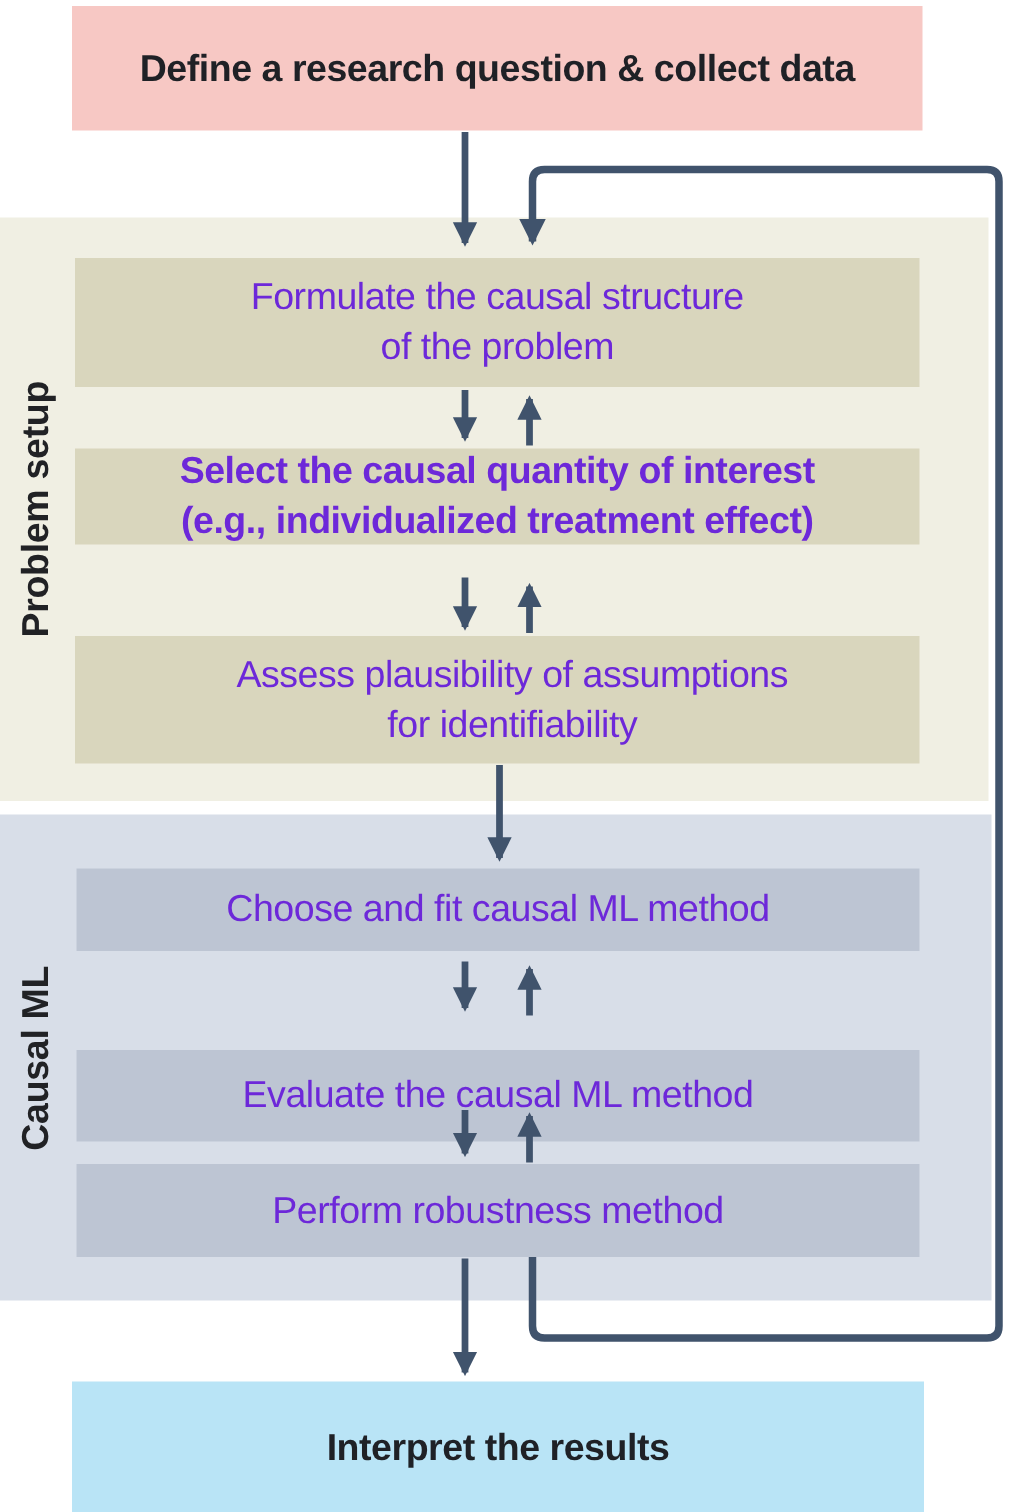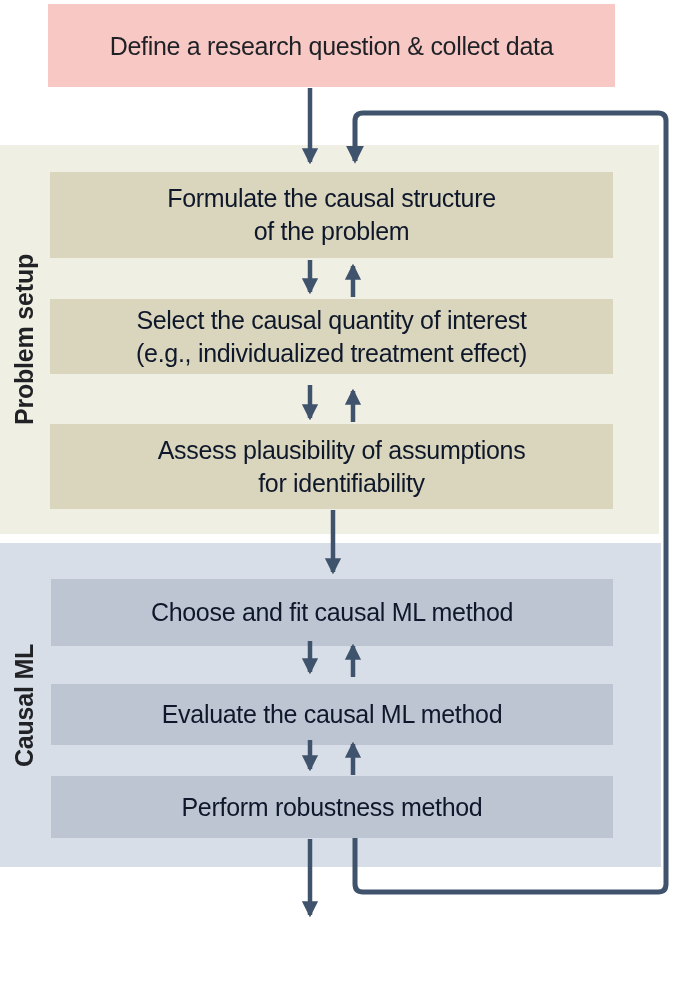--- a/index.html
+++ b/index.html
@@ -7,46 +7,46 @@
     position:relative;width:674px;height:1008px;background:#ffffff;overflow:hidden;
     font-family:"Liberation Sans", sans-serif;
   }
   .abs{position:absolute;box-sizing:border-box;}
   .center{display:flex;align-items:center;justify-content:center;text-align:center;}
 
   
   #define-box{left:48px;top:4px;width:567px;height:83px;background:#f7c8c4;}
   #interpret-box{left:48px;top:921px;width:568px;height:87px;background:#b9e4f6;}
   .headline{
-    font-size:25px;font-weight:normal;color:#1f2126;letter-spacing:-0.3px;line-height:30px;
+    font-size:25px;font-weight:bold;color:#1f2126;letter-spacing:-0.3px;line-height:30px;
   }
 
   
   #sec-problem{left:0;top:145px;width:659px;height:389px;background:#f0efe3;}
   #sec-causal{left:0;top:543px;width:661px;height:324px;background:#d8dee8;}
 
   
   .side-label-wrap{width:50px;}
   .side-label{
     transform:rotate(-90deg);white-space:nowrap;
     font-size:25px;font-weight:bold;color:#212225;letter-spacing:-0.2px;
   }
   #label-problem{left:0;top:145px;height:389px;}
   #label-causal{left:0;top:543px;height:324px;}
 
   
   .step{left:50px;width:563px;
-    font-size:25px;color:#0f172a;letter-spacing:-0.3px;line-height:33px;white-space:pre-line;}
+    font-size:25px;color:#6d28d9;letter-spacing:-0.3px;line-height:33px;white-space:pre-line;}
   .step.problem{background:#d9d6bd;}
   .step.causal{background:#bdc5d3;left:51px;width:562px;}
   #step-formulate{top:172px;height:86px;}
-  #step-select{top:299px;height:75px;}
+  #step-select{top:299px;height:64px;font-weight:bold;}
   #step-assess{top:424px;height:85px;padding-left:20px;}
-  #step-choose{top:579px;height:67px;}
-  #step-evaluate{top:684px;height:61px;}
+  #step-choose{top:579px;height:55px;}
+  #step-evaluate{top:700px;height:61px;}
   #step-perform{top:776px;height:62px;}
 
   
   #arrows{position:absolute;left:0;top:0;width:674px;height:1008px;pointer-events:none;}
   #arrows path{fill:none;stroke:#40536c;stroke-width:4.5px;}
   #arrows path.loop{stroke-width:5px;}
 </style>
 </head>
 <body>
 
@@ -82,20 +82,23 @@
   <div class="abs center step causal" id="step-choose">
     <span>Choose and fit causal ML method</span>
   </div>
   <div class="abs center step causal" id="step-evaluate">
     <span>Evaluate the causal ML method</span>
   </div>
   <div class="abs center step causal" id="step-perform">
     <span>Perform robustness method</span>
   </div>
 
+  <div class="abs center" id="interpret-box">
+    <span class="headline">Interpret the results</span>
+  </div>
 
   <svg id="arrows" viewBox="0 0 674 1008">
     <defs>
       <marker id="ah" viewBox="0 0 10 10" refX="8.5" refY="5" markerWidth="3.6" markerHeight="4.8" orient="auto-start-reverse" markerUnits="strokeWidth">
         <path d="M0,0 L10,5 L0,10 z" style="fill:#40536c;stroke:none"></path>
       </marker>
     </defs>
     <path d="M310 88 V162" marker-end="url(#ah)"></path>
     <path class="loop" d="M355 838 V884 Q355 892 363 892 H658 Q666 892 666 884 V121 Q666 113 658 113 H363 Q355 113 355 121 V161" marker-end="url(#ah)"></path>
     <path d="M310 260 V292" marker-end="url(#ah)"></path>

